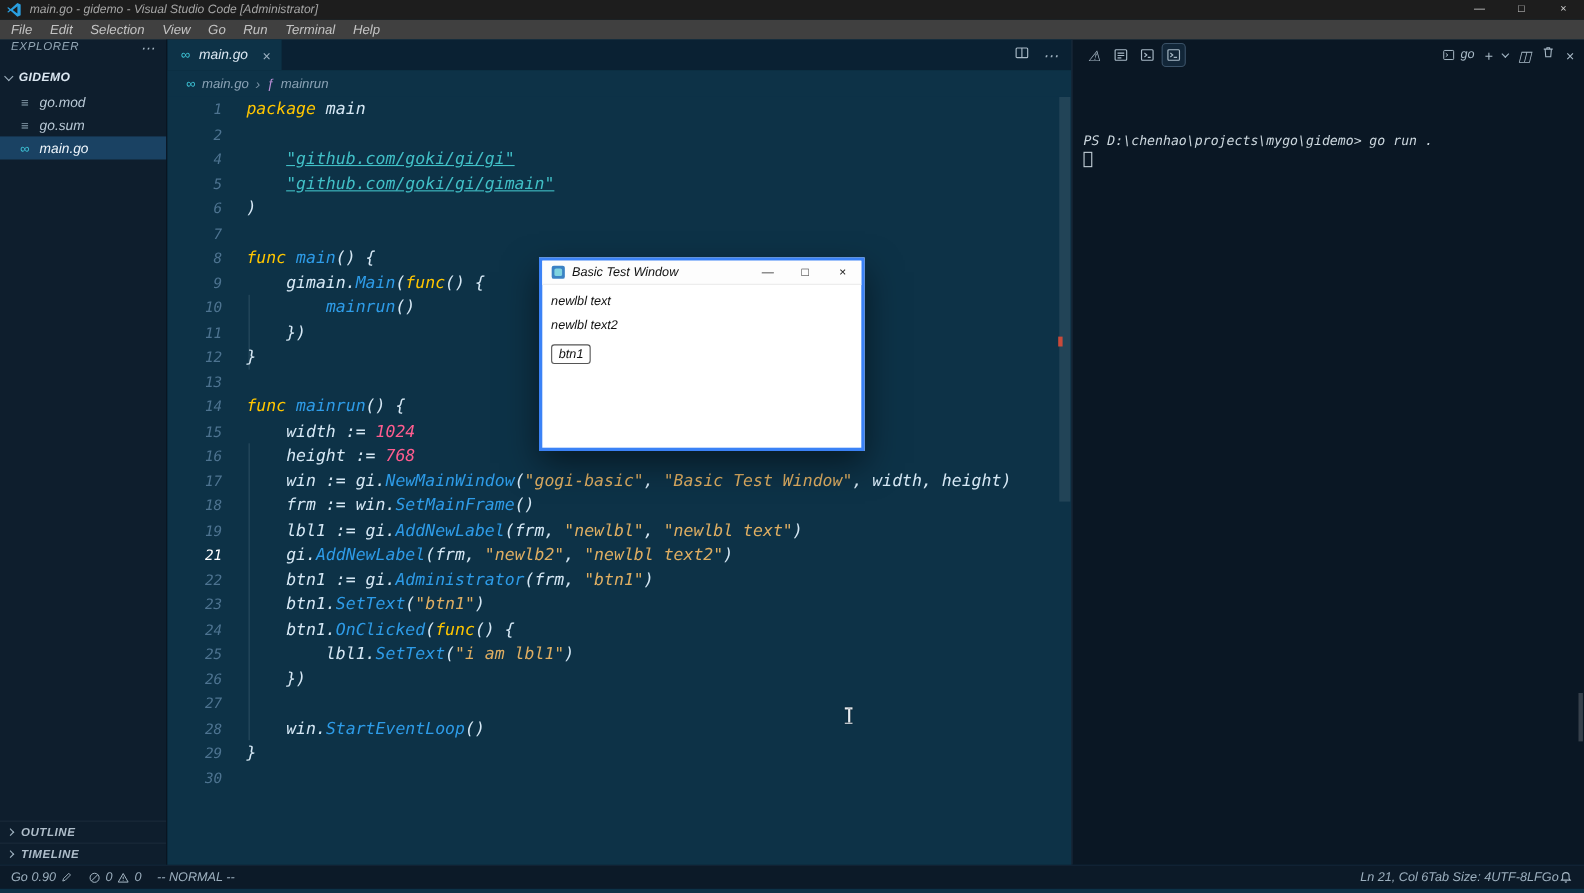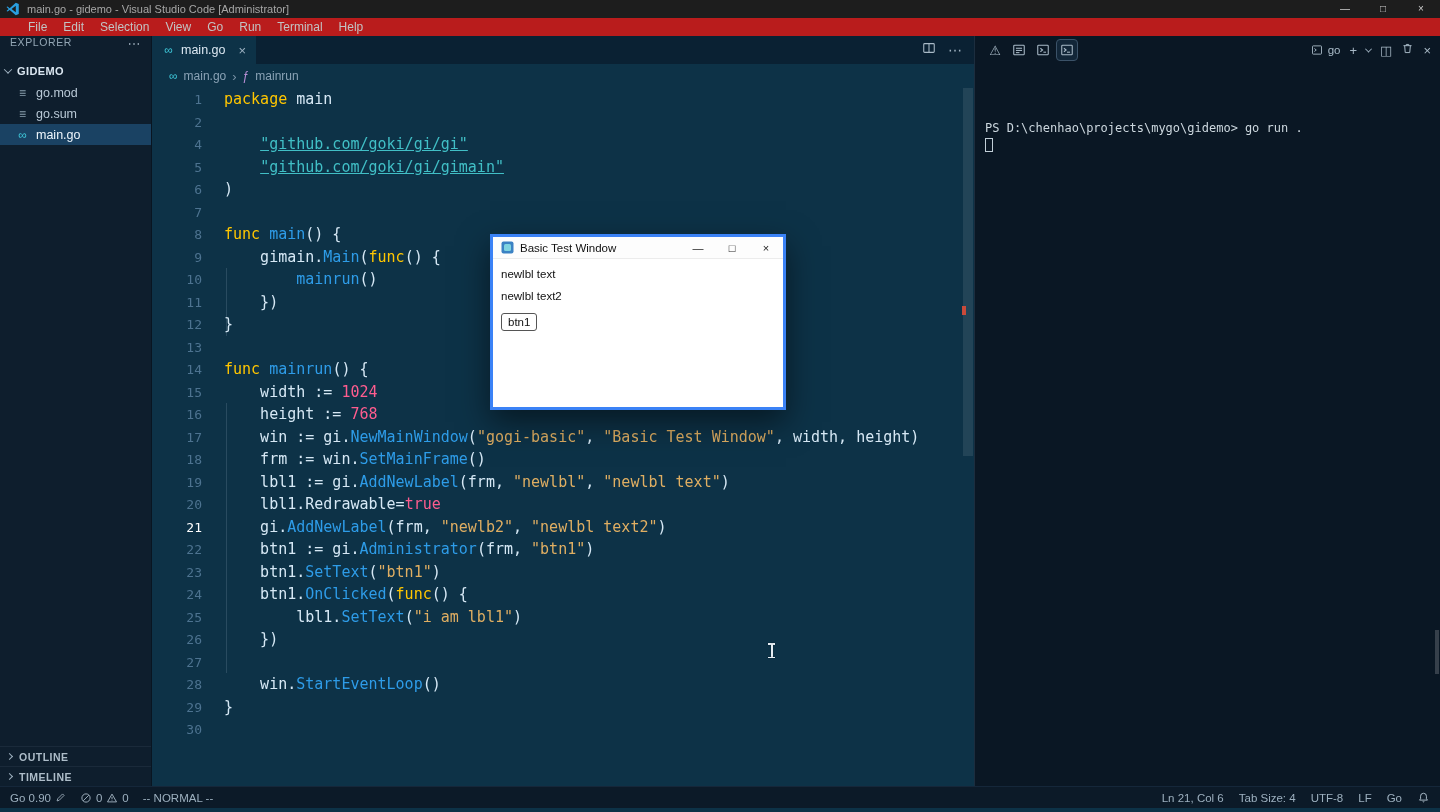--- a/index.html
+++ b/index.html
@@ -1,28 +1,28 @@
 <!DOCTYPE html>
 <html><head>
 <meta charset="utf-8">
 <style>
   * { margin:0; padding:0; box-sizing:border-box; }
   body { background:#000; }
   .app { position:relative; width:1440px; height:812px; overflow:hidden;
-         font-family:"Liberation Sans", sans-serif; background:#0d3247; }
+         font-family:"Liberation Sans", sans-serif; background:#0d3247;font-style:italic; }
 
   
   .titlebar { height:18px; background:#1d1d1d; display:flex; align-items:center; padding-left:6px; position:relative; }
   .vslogo { width:14px; height:14px; display:inline-flex; }
   .wtitle { font-size:11px; color:#a6a6a6; margin-left:7px; white-space:nowrap; }
   .wc { position:absolute; right:0; top:0; height:18px; display:flex; }
   .wc-btn { width:38px; text-align:center; line-height:18px; font-size:10px; color:#cdcdcd; }
 
   
-  .menubar { height:18px; background:#b91c1c; display:flex; align-items:center; padding-left:20px; }
+  .menubar { height:18px; background:#404040; display:flex; align-items:center; padding-left:2px; }
   .menu-item { font-size:12px; color:#c3c3c3; padding:0 8px; }
 
   .main { display:flex; height:750px; }
 
   
   .sidebar { width:152px; background:#0e1e2d; position:relative; border-right:1px solid #091521; flex:none; }
   .exp-header { height:24px; display:flex; align-items:flex-start; padding:0 10px; color:#93a6b4; font-size:10.5px; letter-spacing:.6px; }
   .exp-more { margin-left:auto; font-size:13px; color:#a9bac7; }
   .project-row { height:22px; display:flex; align-items:center; gap:6px; padding:0 5px; color:#dbe7f1; font-weight:bold; font-size:11px; letter-spacing:.4px; }
   .file-row { height:21px; display:flex; align-items:center; gap:7px; padding-left:16px; color:#b9c9d6; font-size:12.5px; }
@@ -73,21 +73,21 @@
   .ph-glyph { font-size:13px; }
   .terminal { flex:1; position:relative; font-family:"DejaVu Sans Mono", monospace; font-size:12px; color:#ccd7de; padding:56px 0 0 10px; }
   .t-line { line-height:16px; white-space:pre; }
   .t-cmd { margin-left:7px; }
   .t-cursor { width:8px; height:14px; border:1px solid #c2cfd8; margin-top:2px; }
   .term-sb { position:absolute; right:1px; top:566px; width:4px; height:44px; background:rgba(255,255,255,.18); }
 
   
   .statusbar { height:22px; background:#0c1a28; border-top:1px solid #15273a; display:flex; align-items:center; padding:0 10px; font-size:11.5px; color:#9db0bf; }
   .sb-left { display:flex; gap:14px; align-items:center; }
-  .sb-right { margin-left:auto; display:flex; gap:15px; align-items:center; }
+  .sb-right { margin-left:auto; display:flex; align-items:center; }
   .sb-item { display:flex; align-items:center; gap:4px; white-space:nowrap; }
   .sb-item svg { display:block; }
 
   
   .gowin { position:absolute; left:490px; top:234px; width:296px; height:176px; background:#fff;
            border:3px solid #3b82f6; box-shadow:0 12px 30px rgba(0,0,0,.5); z-index:50; }
   .gowin-tb { height:22px; display:flex; align-items:center; padding-left:8px; background:#fdfdfd; border-bottom:1px solid #ececec; }
   .gowin-title { font-size:11.5px; color:#111; margin-left:6px; }
   .gowin-controls { margin-left:auto; display:flex; height:100%; }
   .gowin-wc { width:34px; display:flex; align-items:center; justify-content:center; font-size:11px; color:#222; }
@@ -209,21 +209,20 @@
             <div class="code-line"><span class="ln">10</span><span class="fg">        </span><span class="fn">mainrun</span><span class="fg">()</span></div>
             <div class="code-line"><span class="ln">11</span><span class="fg">    })</span></div>
             <div class="code-line"><span class="ln">12</span><span class="fg">}</span></div>
             <div class="code-line"><span class="ln">13</span></div>
             <div class="code-line"><span class="ln">14</span><span class="kw">func</span><span class="fg"> </span><span class="fn">mainrun</span><span class="fg">() {</span></div>
             <div class="code-line"><span class="ln">15</span><span class="fg">    width := </span><span class="num">1024</span></div>
             <div class="code-line"><span class="ln">16</span><span class="fg">    height := </span><span class="num">768</span></div>
             <div class="code-line"><span class="ln">17</span><span class="fg">    win := gi.</span><span class="fn">NewMainWindow</span><span class="fg">(</span><span class="str">"gogi-basic"</span><span class="fg">, </span><span class="str">"Basic Test Window"</span><span class="fg">, width, height)</span></div>
             <div class="code-line"><span class="ln">18</span><span class="fg">    frm := win.</span><span class="fn">SetMainFrame</span><span class="fg">()</span></div>
             <div class="code-line"><span class="ln">19</span><span class="fg">    lbl1 := gi.</span><span class="fn">AddNewLabel</span><span class="fg">(frm, </span><span class="str">"newlbl"</span><span class="fg">, </span><span class="str">"newlbl text"</span><span class="fg">)</span></div>
-            <div class="code-line"><span class="ln">20</span><span class="fg">    lbl1.Redrawable=</span><span class="num">true</span></div>
             <div class="code-line"><span class="ln active">21</span><span class="fg">    gi.</span><span class="fn">AddNewLabel</span><span class="fg">(frm, </span><span class="str">"newlb2"</span><span class="fg">, </span><span class="str">"newlbl text2"</span><span class="fg">)</span></div>
             <div class="code-line"><span class="ln">22</span><span class="fg">    btn1 := gi.</span><span class="fn">Administrator</span><span class="fg">(frm, </span><span class="str">"btn1"</span><span class="fg">)</span></div>
             <div class="code-line"><span class="ln">23</span><span class="fg">    btn1.</span><span class="fn">SetText</span><span class="fg">(</span><span class="str">"btn1"</span><span class="fg">)</span></div>
             <div class="code-line"><span class="ln">24</span><span class="fg">    btn1.</span><span class="fn">OnClicked</span><span class="fg">(</span><span class="kw">func</span><span class="fg">() {</span></div>
             <div class="code-line"><span class="ln">25</span><span class="fg">        lbl1.</span><span class="fn">SetText</span><span class="fg">(</span><span class="str">"i am lbl1"</span><span class="fg">)</span></div>
             <div class="code-line"><span class="ln">26</span><span class="fg">    })</span></div>
             <div class="code-line"><span class="ln">27</span></div>
             <div class="code-line"><span class="ln">28</span><span class="fg">    win.</span><span class="fn">StartEventLoop</span><span class="fg">()</span></div>
             <div class="code-line"><span class="ln">29</span><span class="fg">}</span></div>
             <div class="code-line"><span class="ln">30</span></div>

